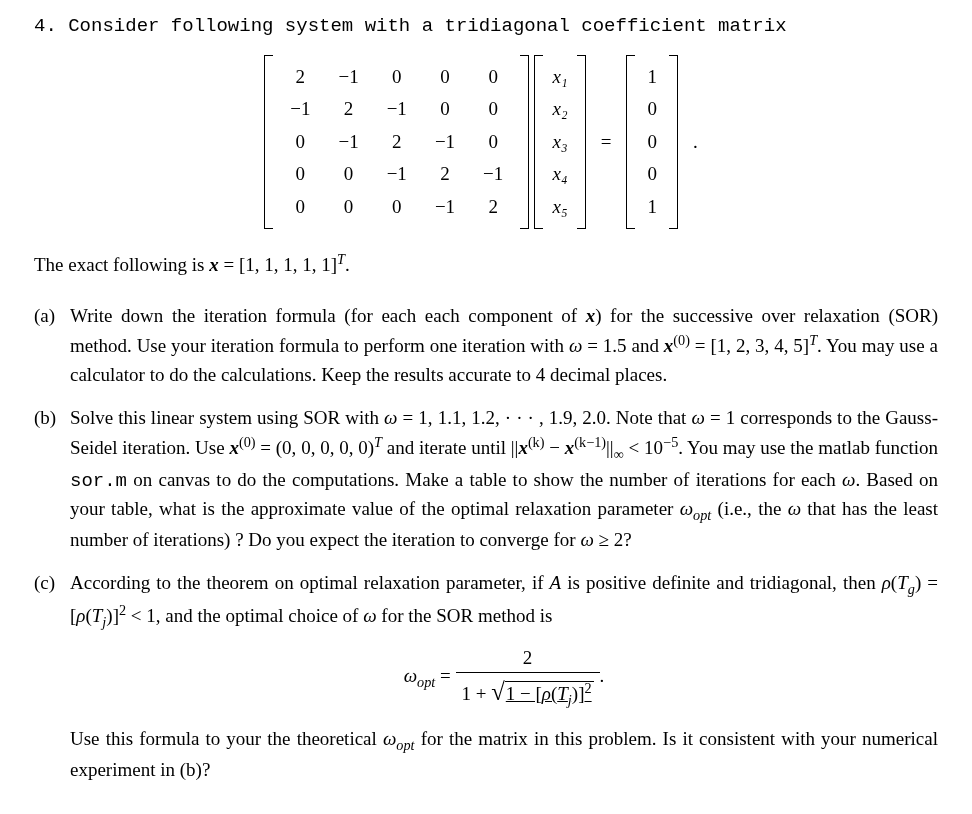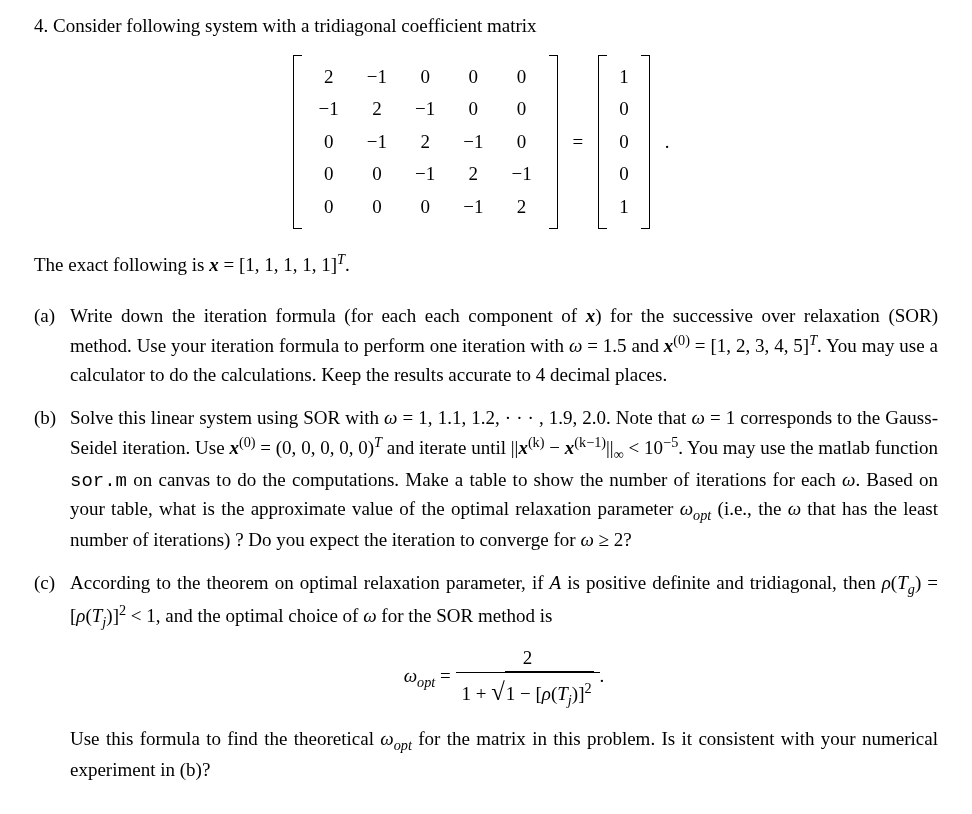--- a/index.html
+++ b/index.html
@@ -11,20 +11,21 @@
       font-family: 'Times New Roman', Times, serif;
       font-size: 19px;
       line-height: 1.5;
       color: #000;
       background: #fff;
       width: 972px;
       padding: 12px 34px 20px 34px;
     }
     .problem-intro {
       margin-bottom: 2px;
+      font-family: Liberation Mono, monospace;
     }
     .matrix-equation {
       text-align: center;
       margin: 14px 0 20px 0;
       font-size: 19px;
     }
     .matrix {
       display: inline-block;
       vertical-align: middle;
       position: relative;
@@ -109,21 +110,22 @@
     }
     .sqrt {
       display: inline-block;
       position: relative;
     }
     .sqrt .radical {
       font-size: 1.3em;
     }
     .sqrt .radicand {
       border-top: 1.2px solid #000;
-      padding: 11px 2px 0 1px;
+      padding: 1px 2px 0 1px;
+      text-decoration: underline;
     }
     .omega-opt-eq {
       text-align: center;
       margin: 10px 0 14px 0;
     }
   </style>
 </head>
 <body>
 
 <div class="problem-intro">
@@ -162,20 +164,41 @@
             <td>−1</td>
             <td>2</td>
             <td>−1</td>
           </tr>
       <tr>
             <td>0</td>
             <td>0</td>
             <td>0</td>
             <td>−1</td>
             <td>2</td>
+          </tr>
+    </tbody>
+      </table>
+  </span>
+  <span class="matrix vec">
+    <table>
+      <tbody>
+          <tr>
+            <td class="italic">x₁</td>
+          </tr>
+      <tr>
+            <td class="italic">x₂</td>
+          </tr>
+      <tr>
+            <td class="italic">x₃</td>
+          </tr>
+      <tr>
+            <td class="italic">x₄</td>
+          </tr>
+      <tr>
+            <td class="italic">x₅</td>
           </tr>
     </tbody>
       </table>
   </span>
   <span class="eq-sign">=</span>
   <span class="matrix vec">
     <table>
       <tbody>
           <tr>
             <td>1</td>
@@ -210,14 +233,14 @@
   <span class="subpart-label">(b)</span><span>Solve this linear system using SOR with </span><span class="italic">ω</span><span> = 1, 1.1, 1.2, · · · , 1.9, 2.0. Note that </span><span class="italic">ω</span><span> = 1 corresponds to the Gauss-Seidel iteration. Use </span><span class="bold-italic">x</span><span class="sup">(0)</span><span> = (0, 0, 0, 0, 0)</span><span class="italic sup">T</span><span> and iterate until ||</span><span class="bold-italic">x</span><span class="sup">(k)</span><span> − </span><span class="bold-italic">x</span><span class="sup">(k−1)</span><span>||</span><span class="sub">∞</span><span> &lt; 10</span><span class="sup">−5</span><span>. You may use the matlab function </span><span class="mono">sor.m</span><span> on canvas to do the computations. Make a table to show the number of iterations for each </span><span class="italic">ω</span><span>. Based on your table, what is the approximate value of the optimal relaxation parameter </span><span class="italic">ω</span><span class="italic sub">opt</span><span> (i.e., the </span><span class="italic">ω</span><span> that has the least number of iterations) ? Do you expect the iteration to converge for </span><span class="italic">ω</span><span> ≥ 2?</span>
 </div>
 
 <div class="subpart">
   <span class="subpart-label">(c)</span><span>According to the theorem on optimal relaxation parameter, if </span><span class="italic">A</span><span> is positive definite and tridiagonal, then </span><span class="italic">ρ</span>(<span class="italic">T</span><span class="italic sub">g</span><span>) = [</span><span class="italic">ρ</span>(<span class="italic">T</span><span class="italic sub">j</span><span>)]</span><span class="sup">2</span><span> &lt; 1, and the optimal choice of </span><span class="italic">ω</span><span> for the SOR method is</span>
   
   <div class="omega-opt-eq">
     <span class="italic">ω</span><span class="italic sub">opt</span><span> = </span><span class="fraction"><span class="num">2</span><span class="den"><span>1 + </span><span class="sqrt"><span class="radical">√</span><span class="radicand"><span>1 − [</span><span class="italic">ρ</span>(<span class="italic">T</span><span class="italic sub">j</span><span>)]</span><span class="sup">2</span></span></span></span></span><span>.</span>
   </div>
   
-  <span>Use this formula to find the theoretical </span><span class="italic">ω</span><span class="italic sub">opt</span><span> for the matrix in this problem. Is it consistent with your numerical experiment in (b)?</span>
+  <span>Use this formula to your the theoretical </span><span class="italic">ω</span><span class="italic sub">opt</span><span> for the matrix in this problem. Is it consistent with your numerical experiment in (b)?</span>
 </div>
 
 </body></html>

